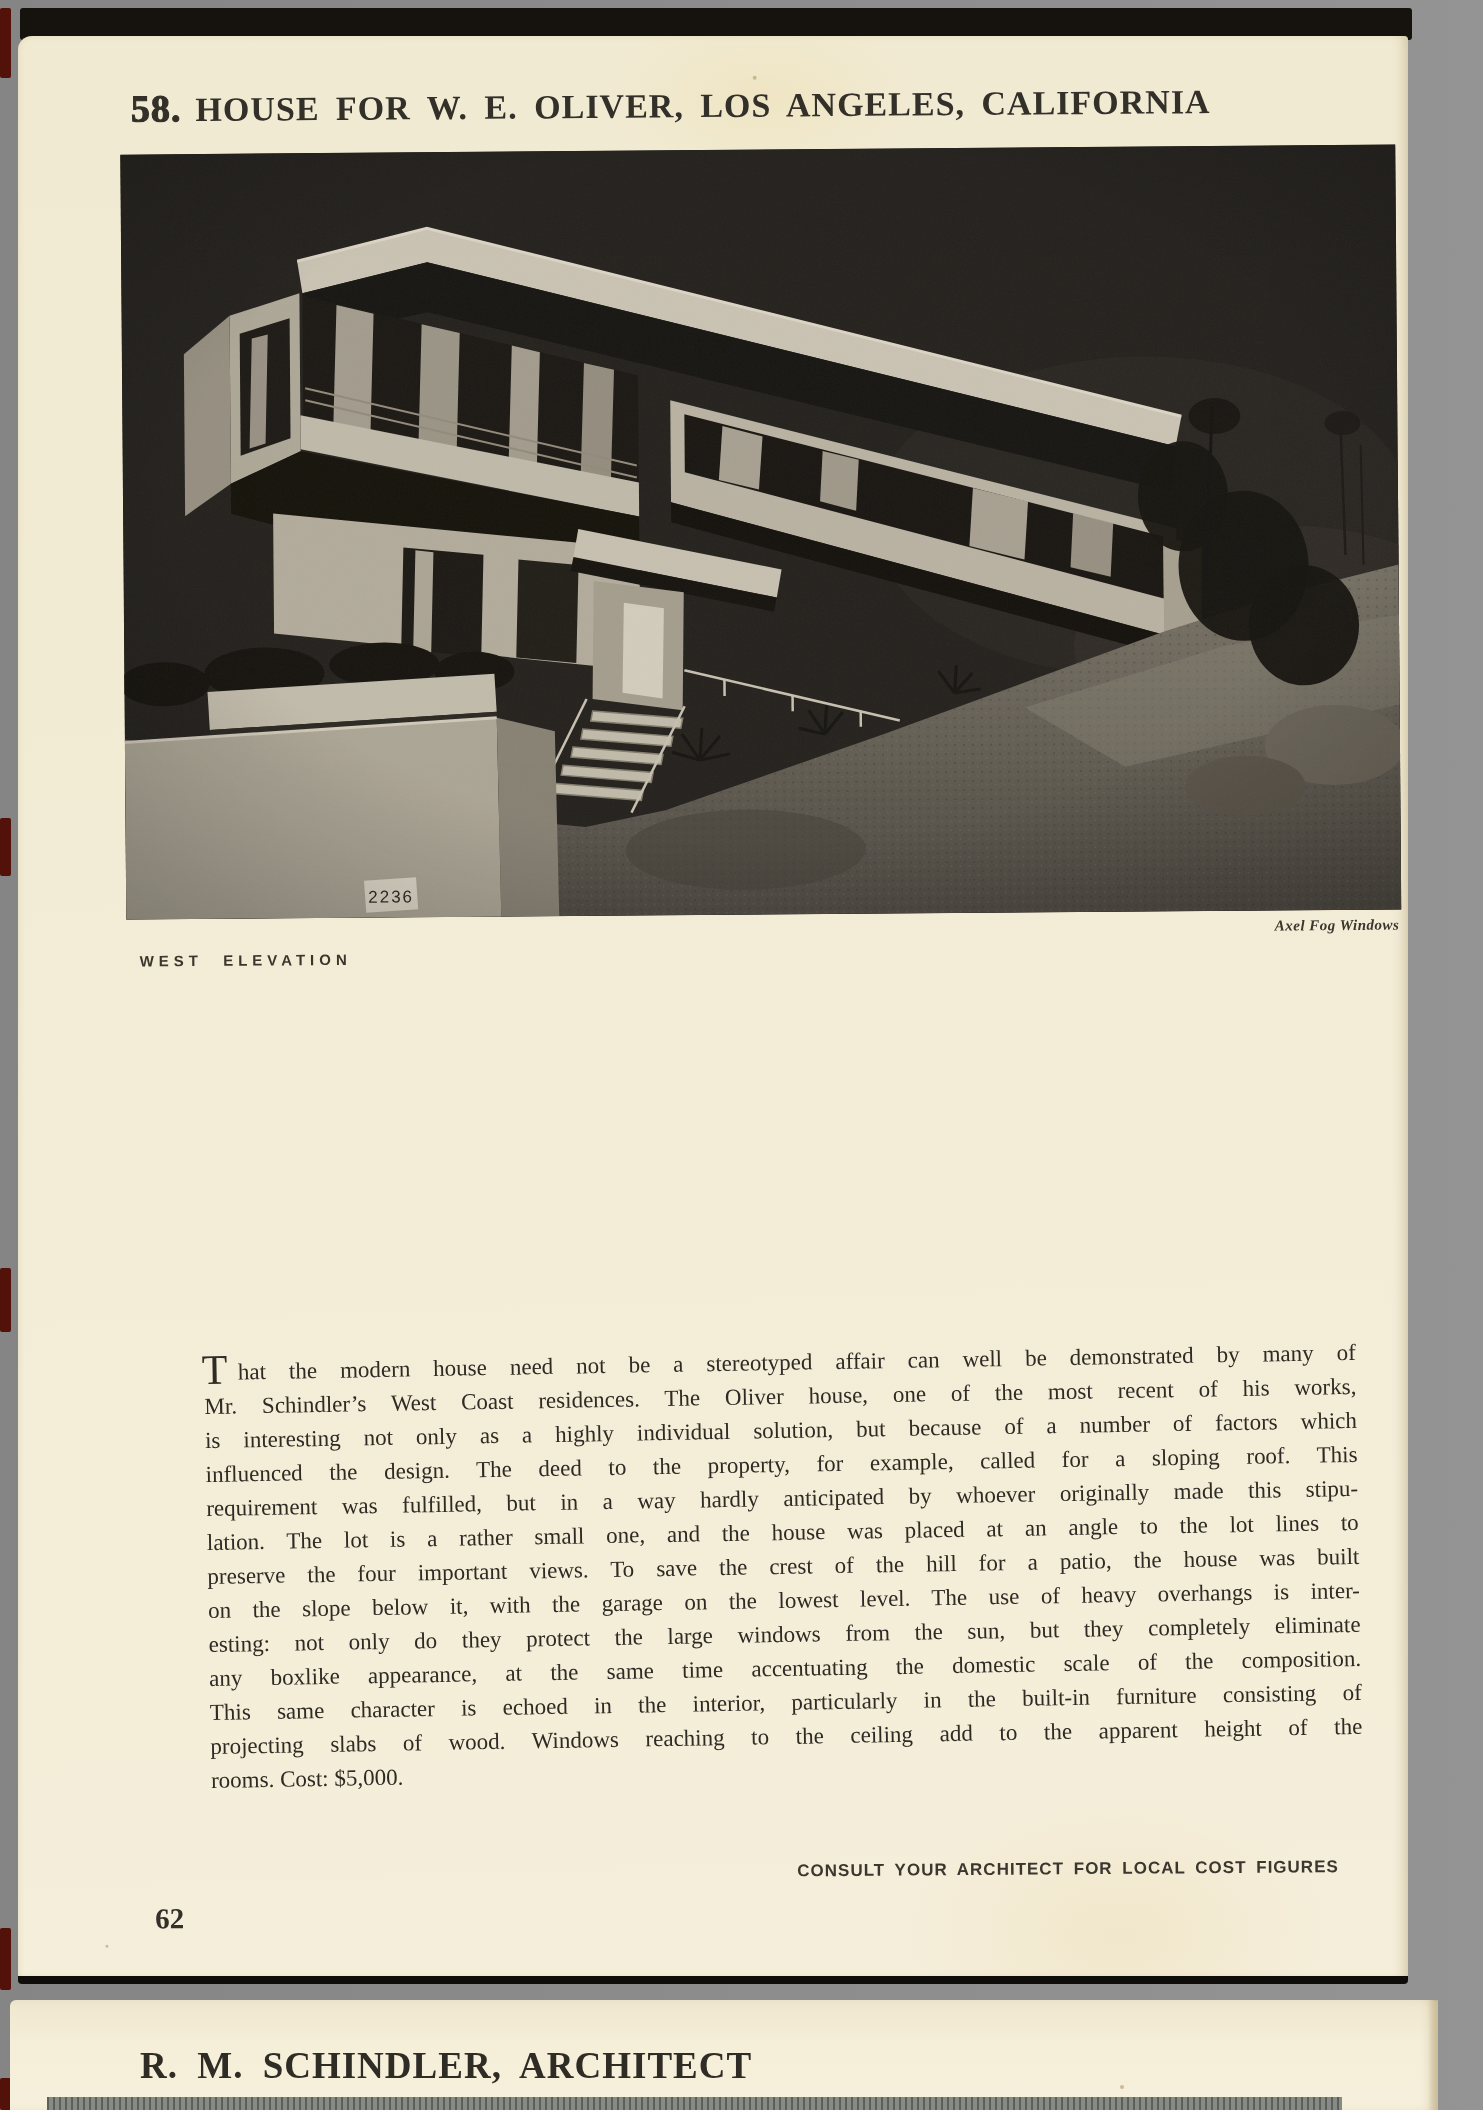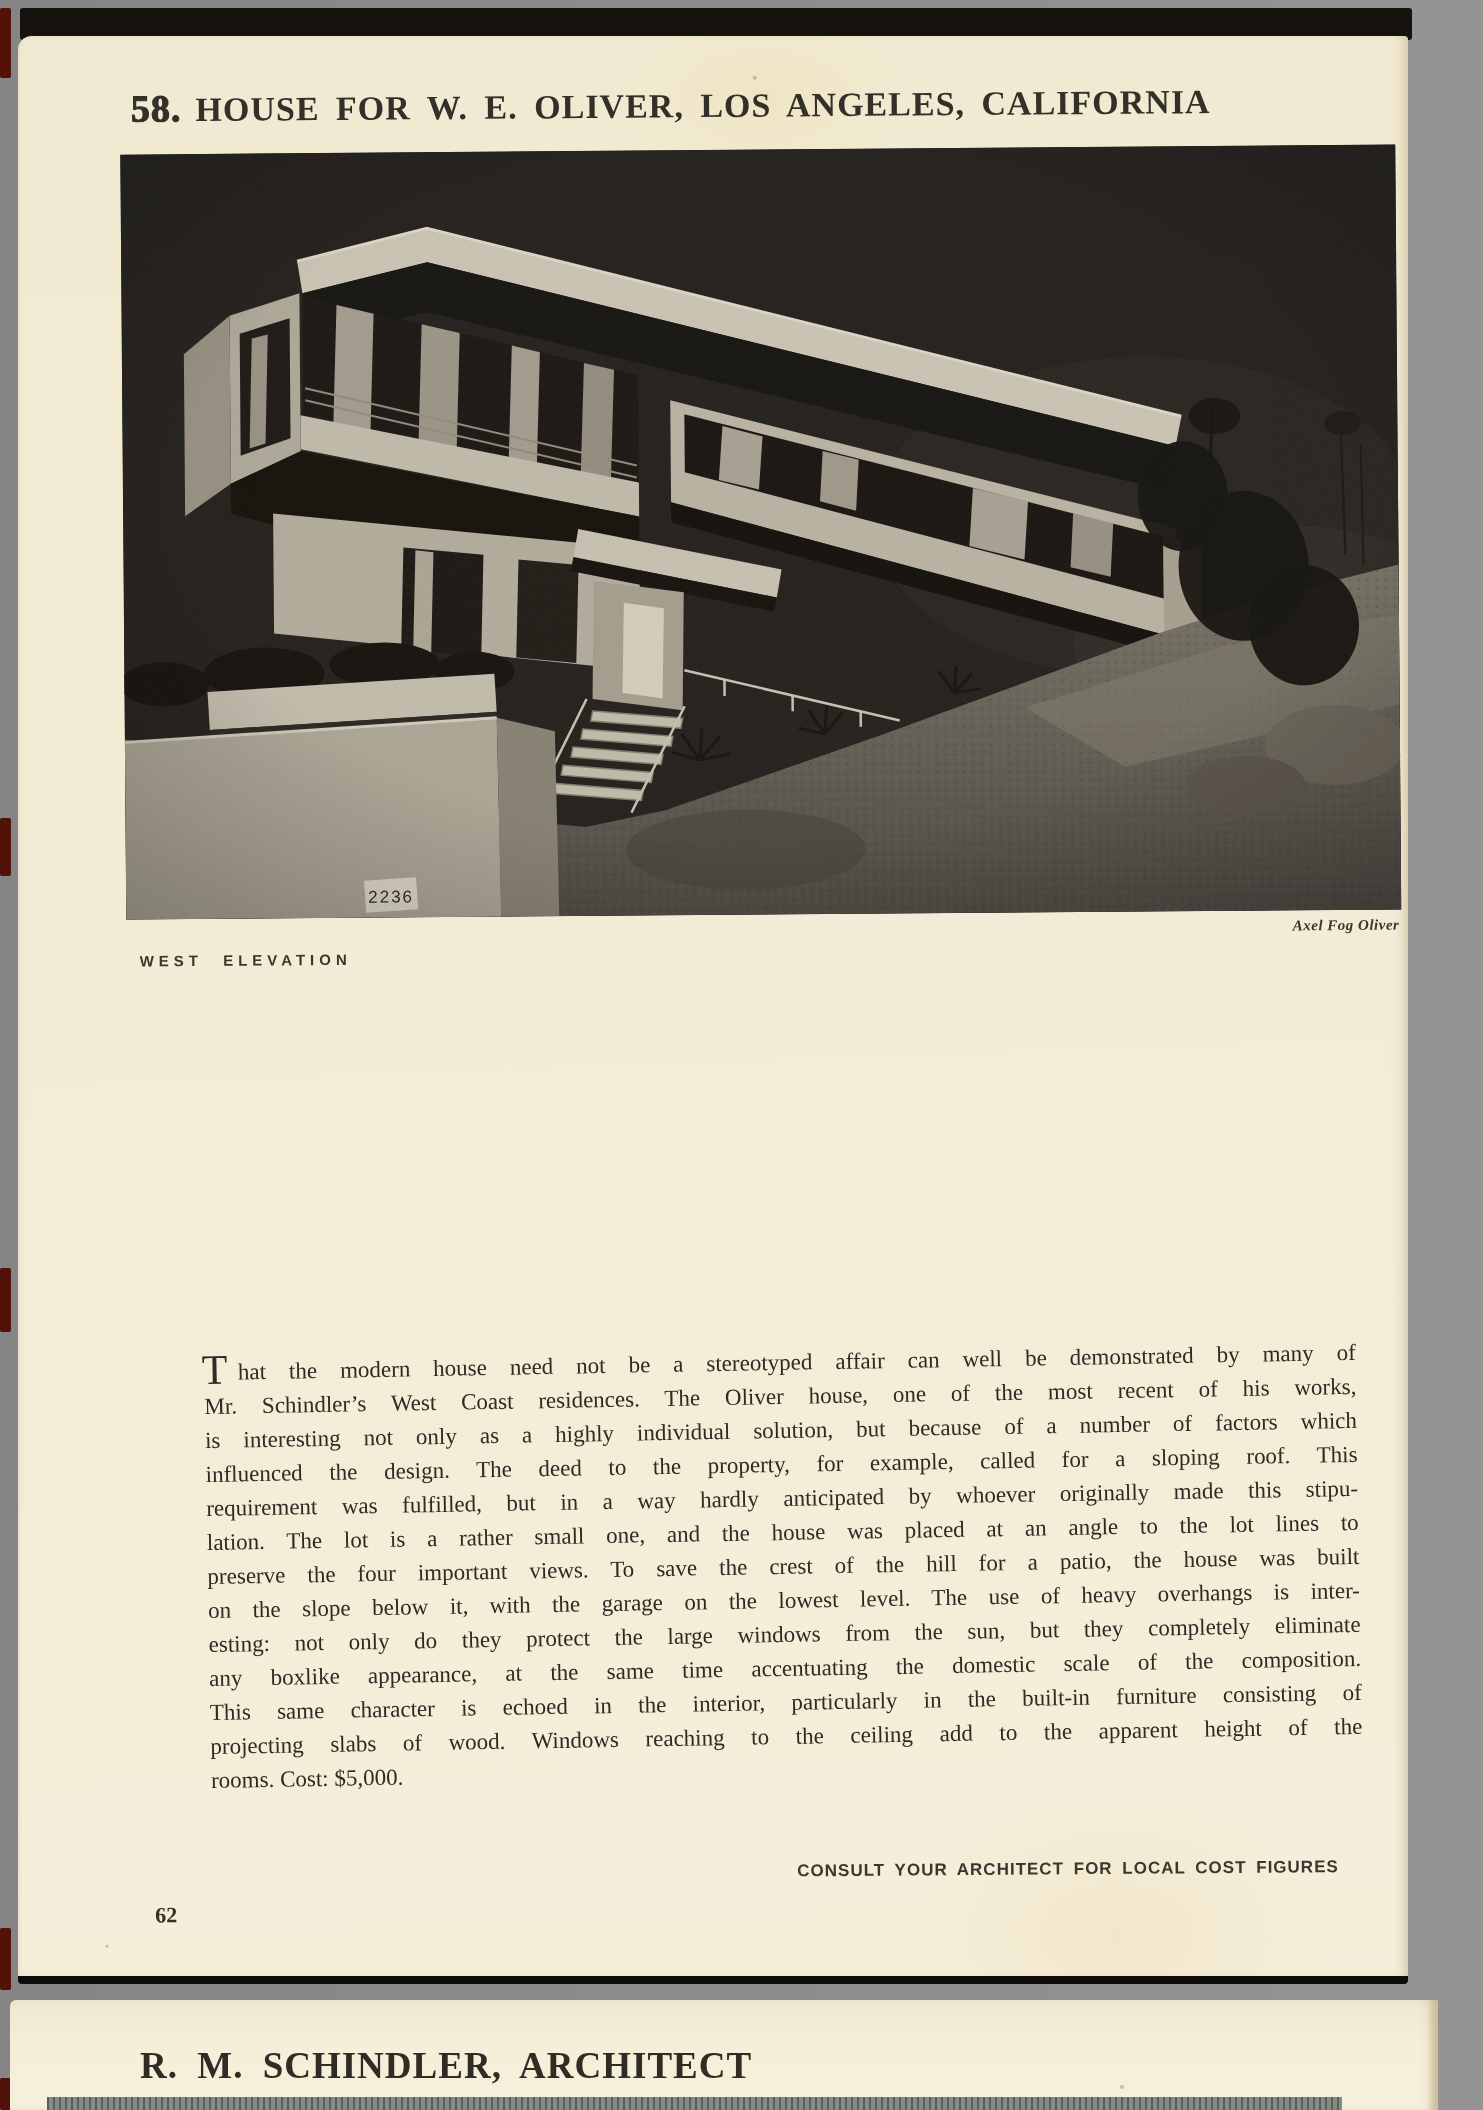--- a/index.html
+++ b/index.html
@@ -38,21 +38,21 @@
            font-size:15px;font-weight:700;color:#3a362e;letter-spacing:5px;word-spacing:11px;}
   
   .body-text{position:absolute;left:185px;top:1316px;width:1152px;color:#2e2a24;
              transform:rotate(-0.55deg);transform-origin:0 50%;}
   .jline{font-size:23px;line-height:34px;height:34px;text-align:justify;text-align-last:justify;white-space:nowrap;}
   .jline.last{text-align-last:left;}
   .jline.first{position:relative;padding-left:34px;}
   .dropcap{position:absolute;left:-2px;top:-7px;font-size:42px;line-height:42px;}
   .consult{position:absolute;right:76px;top:1826px;font-family:"Liberation Sans",sans-serif;
            font-size:17px;font-weight:700;color:#3b372f;letter-spacing:1px;word-spacing:4px;}
-  .pagenum{position:absolute;left:130px;top:1862px;font-size:22px;font-weight:700;color:#33302a;}
+  .pagenum{position:absolute;left:130px;top:1862px;font-size:29px;font-weight:700;color:#33302a;}
   
   .next-page{position:absolute;left:10px;top:2000px;width:1428px;height:110px;
              background:linear-gradient(180deg,#efe7cf 0%,#f5eed8 40%,#f6efdb 100%);
              border-radius:6px 6px 0 0;box-shadow:inset -12px 0 14px -8px #c9bd9d;}
   .next-edge{position:absolute;right:0;top:0;bottom:0;width:10px;background:linear-gradient(90deg,rgba(0,0,0,0),#cbbd99);}
   .byline{position:absolute;left:130px;top:44px;margin:0;font-size:37px;font-weight:700;color:#2f2c26;
           letter-spacing:1px;word-spacing:9px;white-space:nowrap;}
   .next-photo-edge{position:absolute;left:37px;top:97px;width:1295px;height:13px;background:#868c85;
           background-image:repeating-linear-gradient(90deg,rgba(40,42,38,.45) 0 2px,rgba(0,0,0,0) 2px 6px);}
 </style>
@@ -202,21 +202,21 @@
             <line x1="668" y1="546" x2="668" y2="562"></line>
             <line x1="736" y1="562" x2="736" y2="578"></line>
           </g>
 
           <rect width="1275" height="765" fill="url(#vig)"></rect>
           <rect width="1275" height="765" fill="#3a2f1e" opacity=".05"></rect>
           <rect width="1275" height="765" filter="url(#grainF)" opacity=".07"></rect>
         </svg>
       </figure>
 
-      <div class="credit">Axel Fog Oliver</div>
+      <div class="credit">Axel Fog Windows</div>
       <div class="caption">WEST ELEVATION</div>
 
       <div class="body-text">
         <div class="jline first">
           <span class="dropcap">T</span>
           <span>hat the modern house need not be a stereotyped affair can well be demonstrated by many of</span>
         </div>
         <div class="jline">Mr. Schindler’s West Coast residences. The Oliver house, one of the most recent of his works,</div>
         <div class="jline">is interesting not only as a highly individual solution, but because of a number of factors which</div>
         <div class="jline">influenced the design. The deed to the property, for example, called for a sloping roof. This</div>

